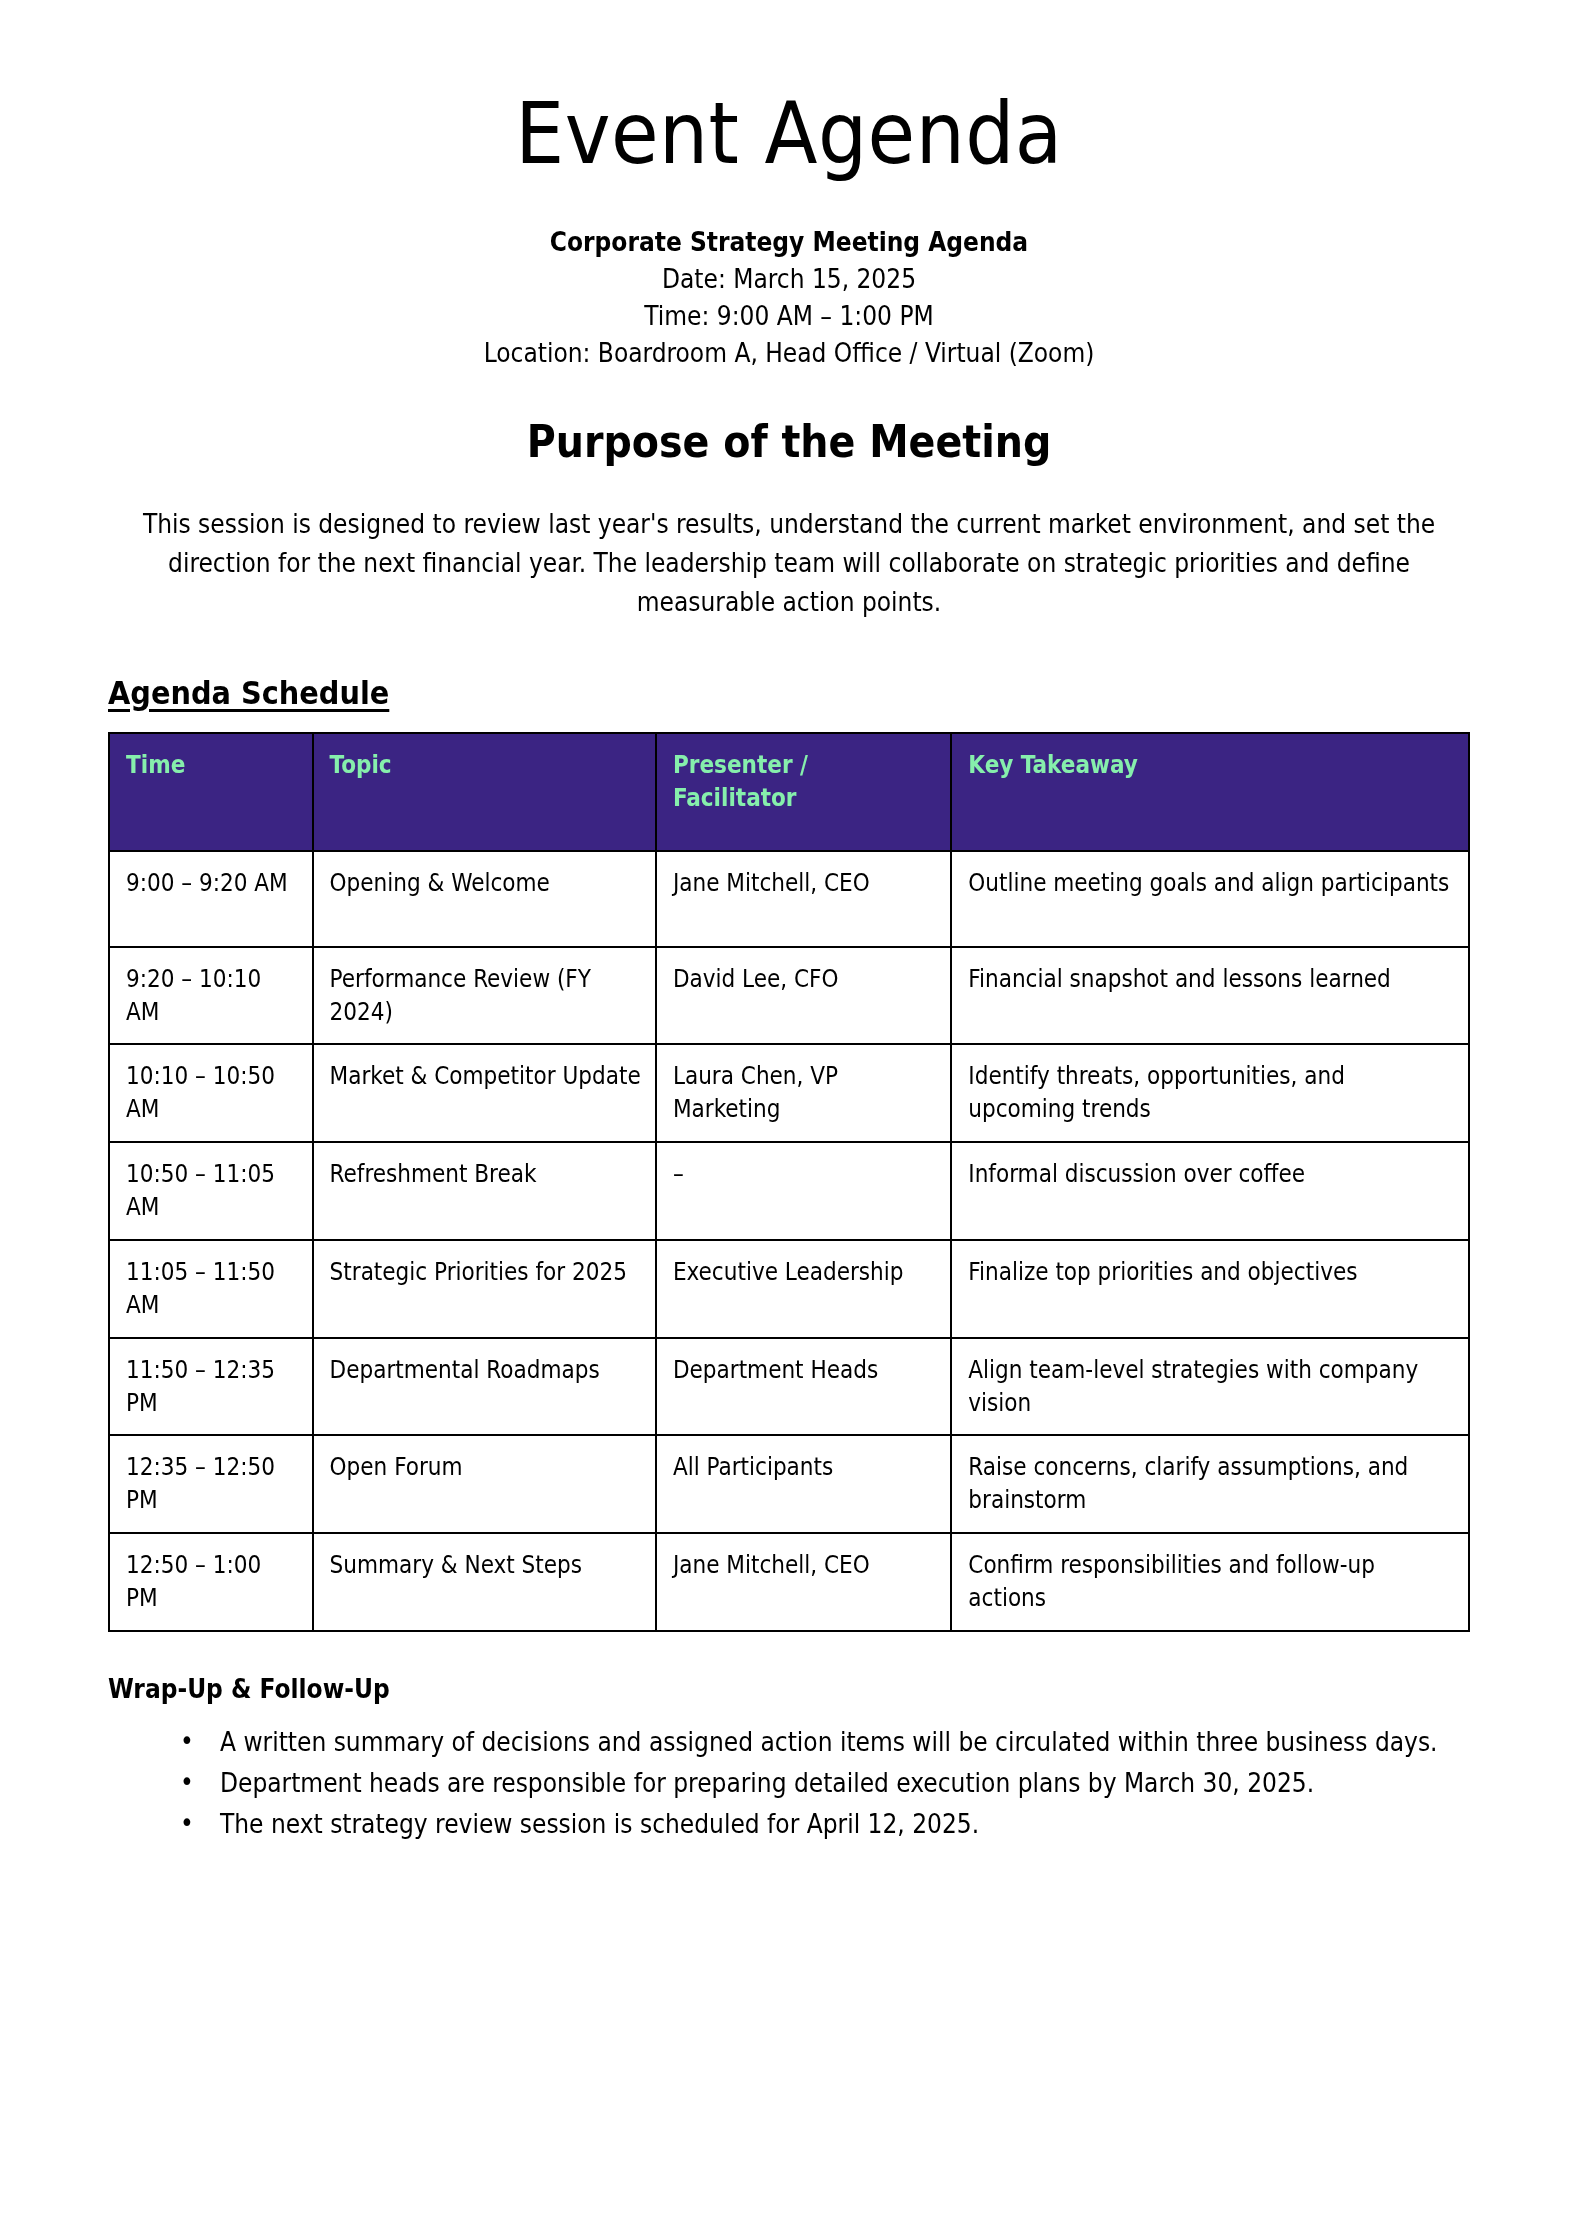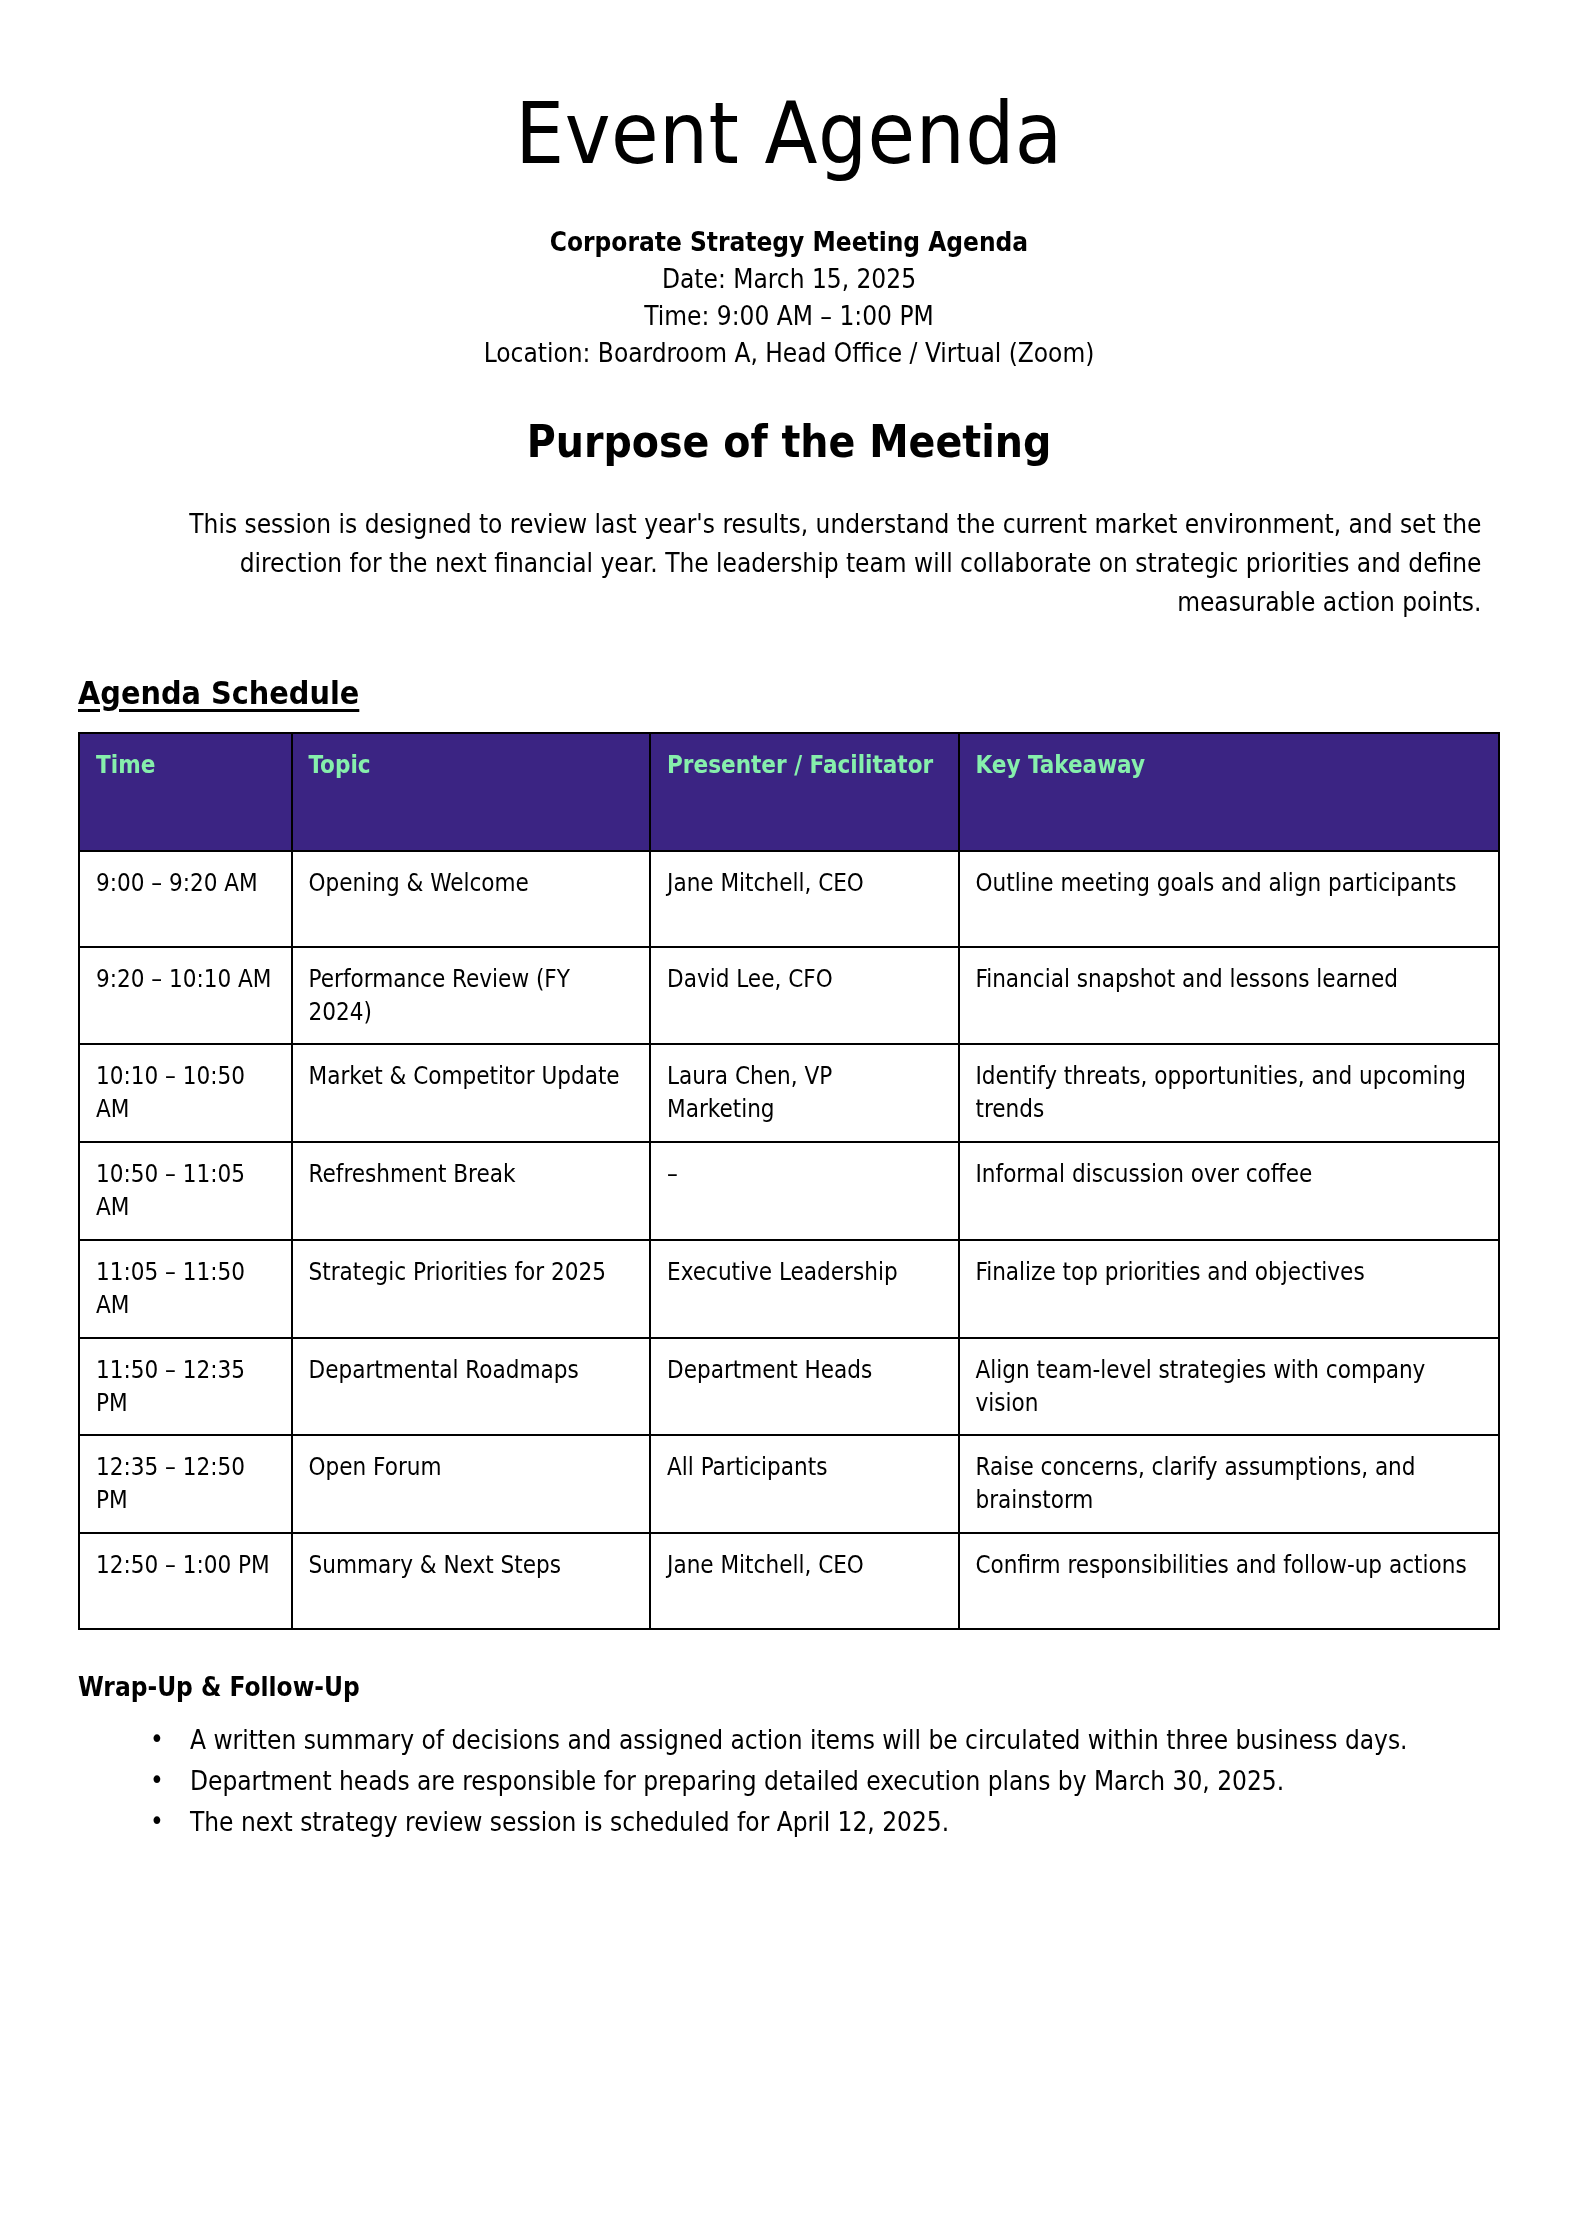--- a/index.html
+++ b/index.html
@@ -11,21 +11,21 @@
     width: 1578px;
     height: 2238px;
     font-family: "DejaVu Sans Condensed", "Liberation Sans Narrow", "Liberation Sans", sans-serif;
     color: #000000;
     -webkit-font-smoothing: antialiased;
   }
   .page {
     box-sizing: border-box;
     width: 1578px;
     height: 2146px;
-    padding: 0 78px;
+    padding: 0 108px;
     position: relative;
     border-radius: 24px;
   }
 
   
   .doc-title {
     text-align: center;
     font-size: 86px;
     font-weight: 400;
     line-height: 1.0;
@@ -48,21 +48,21 @@
 
   
   .purpose-heading {
     text-align: center;
     font-size: 44px;
     font-weight: 700;
     margin: 0;
     padding-top: 44px;
   }
   .purpose-text {
-    text-align: right;
+    text-align: center;
     font-size: 26px;
     line-height: 1.5;
     margin: 0 auto;
     padding-top: 38px;
     max-width: 1385px;
   }
 
   
   .section-heading-underline {
     font-size: 32px;

